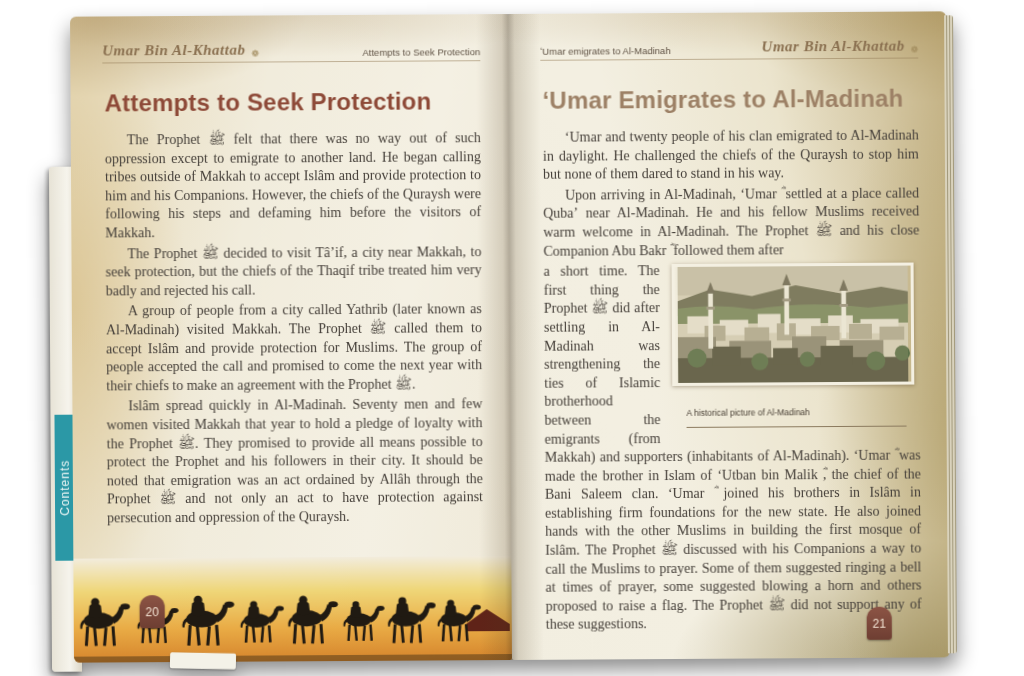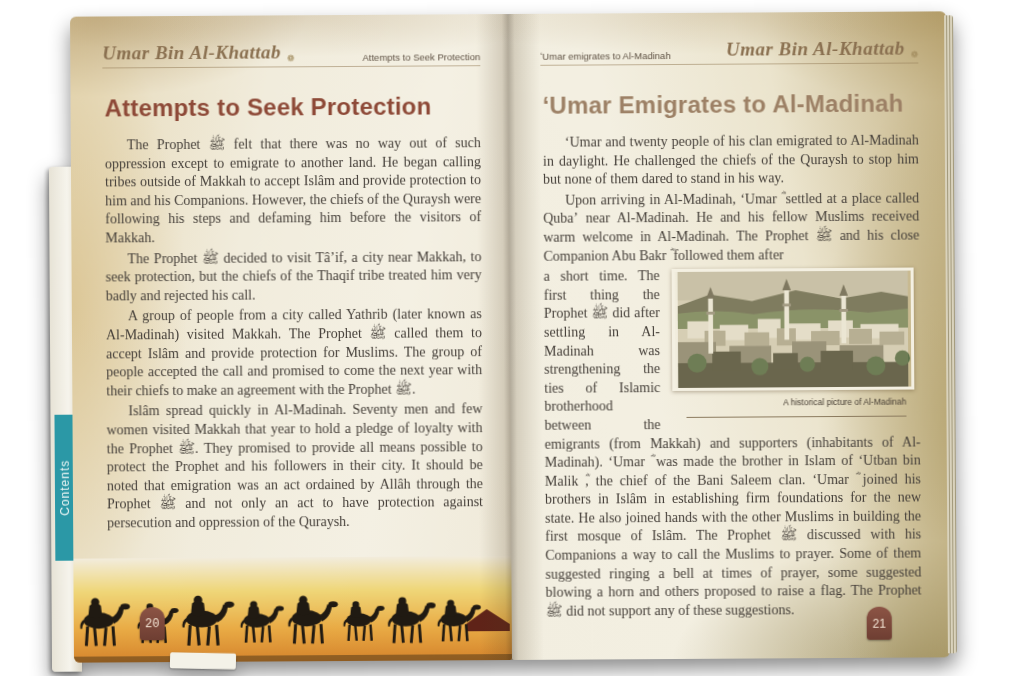--- a/index.html
+++ b/index.html
@@ -49,21 +49,21 @@
                  background:repeating-linear-gradient(90deg,#d9d2bc 0 1.5px,#a39a7c 1.5px 3px); }
   .bottom-slip { position:absolute; left:96px; bottom:-7px; width:66px; height:16px;
                  background:#f4f2e8; transform:rotate(1.5deg); border-radius:2px;
                  box-shadow:0 1px 2px rgba(0,0,0,0.3); }
 
   
   .page-header { display:flex; align-items:flex-end; gap:6px;
                  margin:26px 28px 0 32px; padding-bottom:3px;
                  border-bottom:1px solid rgba(150,125,90,0.55); }
   .script-head { font-family:"Liberation Serif",serif; font-style:italic; font-weight:bold;
-                 font-size:19px; color:#8a7050; letter-spacing:0.5px; white-space:nowrap; }
+                 font-size:15px; color:#8a7050; letter-spacing:0.5px; white-space:nowrap; }
   .floral { font-size:9px; color:#a08a5c; }
   .head-fill { flex:1; }
   .head-small { font-family:"Liberation Sans",sans-serif; font-size:9.5px;
                 color:#5f5244; white-space:nowrap; }
 
   .page-title { font-family:"Liberation Sans",sans-serif; font-size:24px; font-weight:600;
                 letter-spacing:0.2px; margin:26px 28px 14px 34px; }
   .title-left  { color:#8e4a38; }
   .title-right { color:#9d8166; }
 
@@ -71,35 +71,35 @@
   .body-text { margin:0 28px 0 34px; font-size:14px; line-height:18.6px;
                text-align:justify; color:#46403a; }
   .body-text p { text-indent:22px; margin-bottom:2px; }
   .body-text p.no-indent { text-indent:0; }
 
   
   .figure-float { float:right; width:248px; margin:2px 0 4px 12px; }
   .photo-frame { display:block; border:3px solid #f4f0e2;
                  box-shadow:0 1px 4px rgba(80,60,30,0.4); }
   .figure-caption { font-family:"Liberation Sans",sans-serif; font-size:8.5px;
-                    color:#4a4136; text-align:right; padding:3px 0 4px;
+                    color:#4a4136; text-align:left; padding:18px 0 4px;
                     border-bottom:1px solid #8b7a5e; margin:0 14px; }
 
   
   .caravan { position:absolute; left:0; bottom:0; width:438px; height:104px; }
   .caravan svg { display:block; }
 
   
   .badge { position:absolute; width:25px; height:33px;
            background:linear-gradient(#8c5445,#6e3e32);
            border-radius:12px 12px 3px 3px; display:flex; align-items:center;
            justify-content:center; color:#f3e3d3;
            font-family:"Liberation Sans",sans-serif; font-size:12px;
            box-shadow:0 1px 2px rgba(0,0,0,0.35); }
-  .badge-left  { left:66px; bottom:22px;font-family:Liberation Mono, monospace; }
+  .badge-left  { left:66px; bottom:34px; }
   .badge-right { right:58px; bottom:18px;text-align:center; }
 </style>
 </head>
 <body>
 
 <div class="scene">
   <div class="book">
 
     <div class="under-page">
       <div class="contents-tab">

